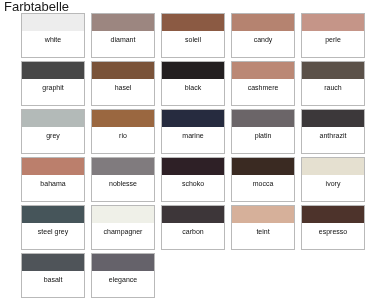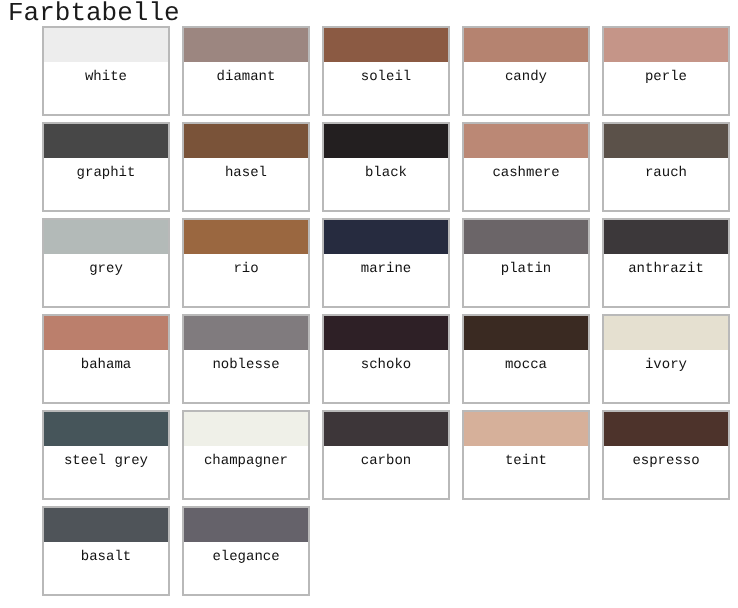--- a/index.html
+++ b/index.html
@@ -12,21 +12,20 @@
     height: 304px;
     overflow: hidden;
     font-family: "Liberation Sans", sans-serif;
     color: #000000;
   }
   #page-root {
     position: relative;
     width: 369px;
     height: 304px;
     box-sizing: border-box;
-    font-family: Liberation Mono, monospace;
   }
   .title {
     position: absolute;
     left: 4px;
     top: 0px;
     font-size: 13px;
     line-height: 14px;
     letter-spacing: 0px;
     color: #1a1a1a;
     white-space: nowrap;

